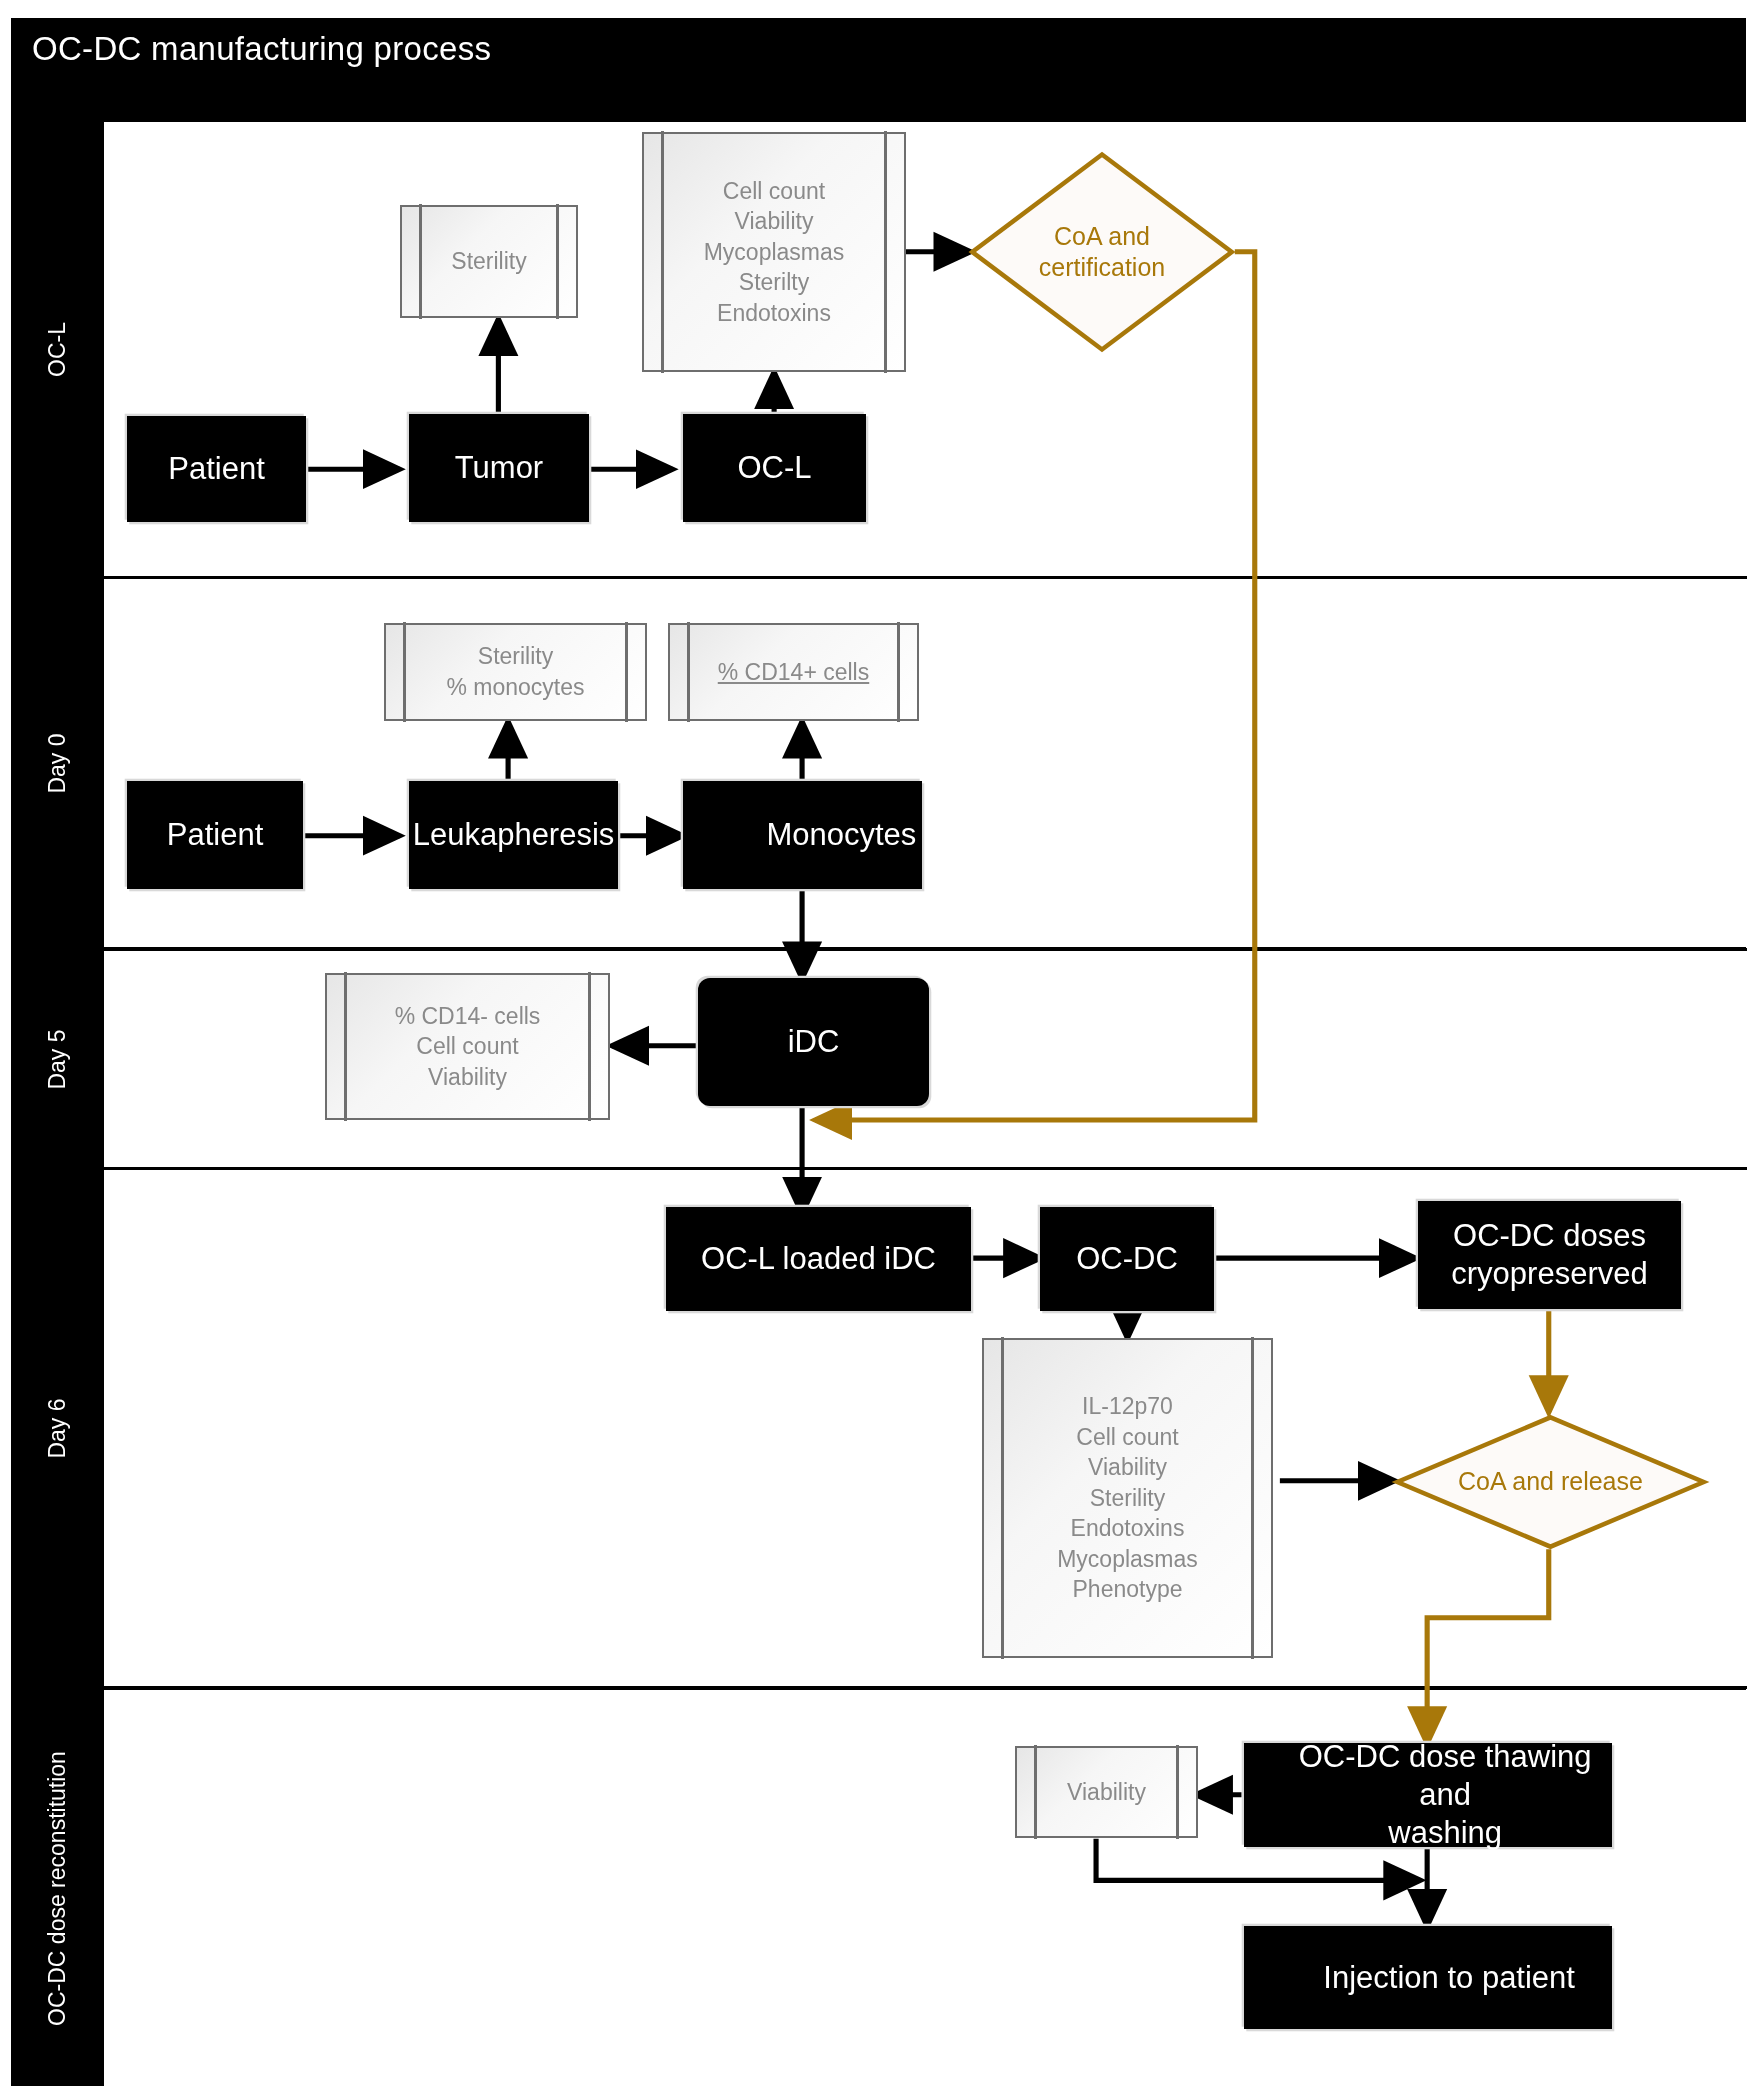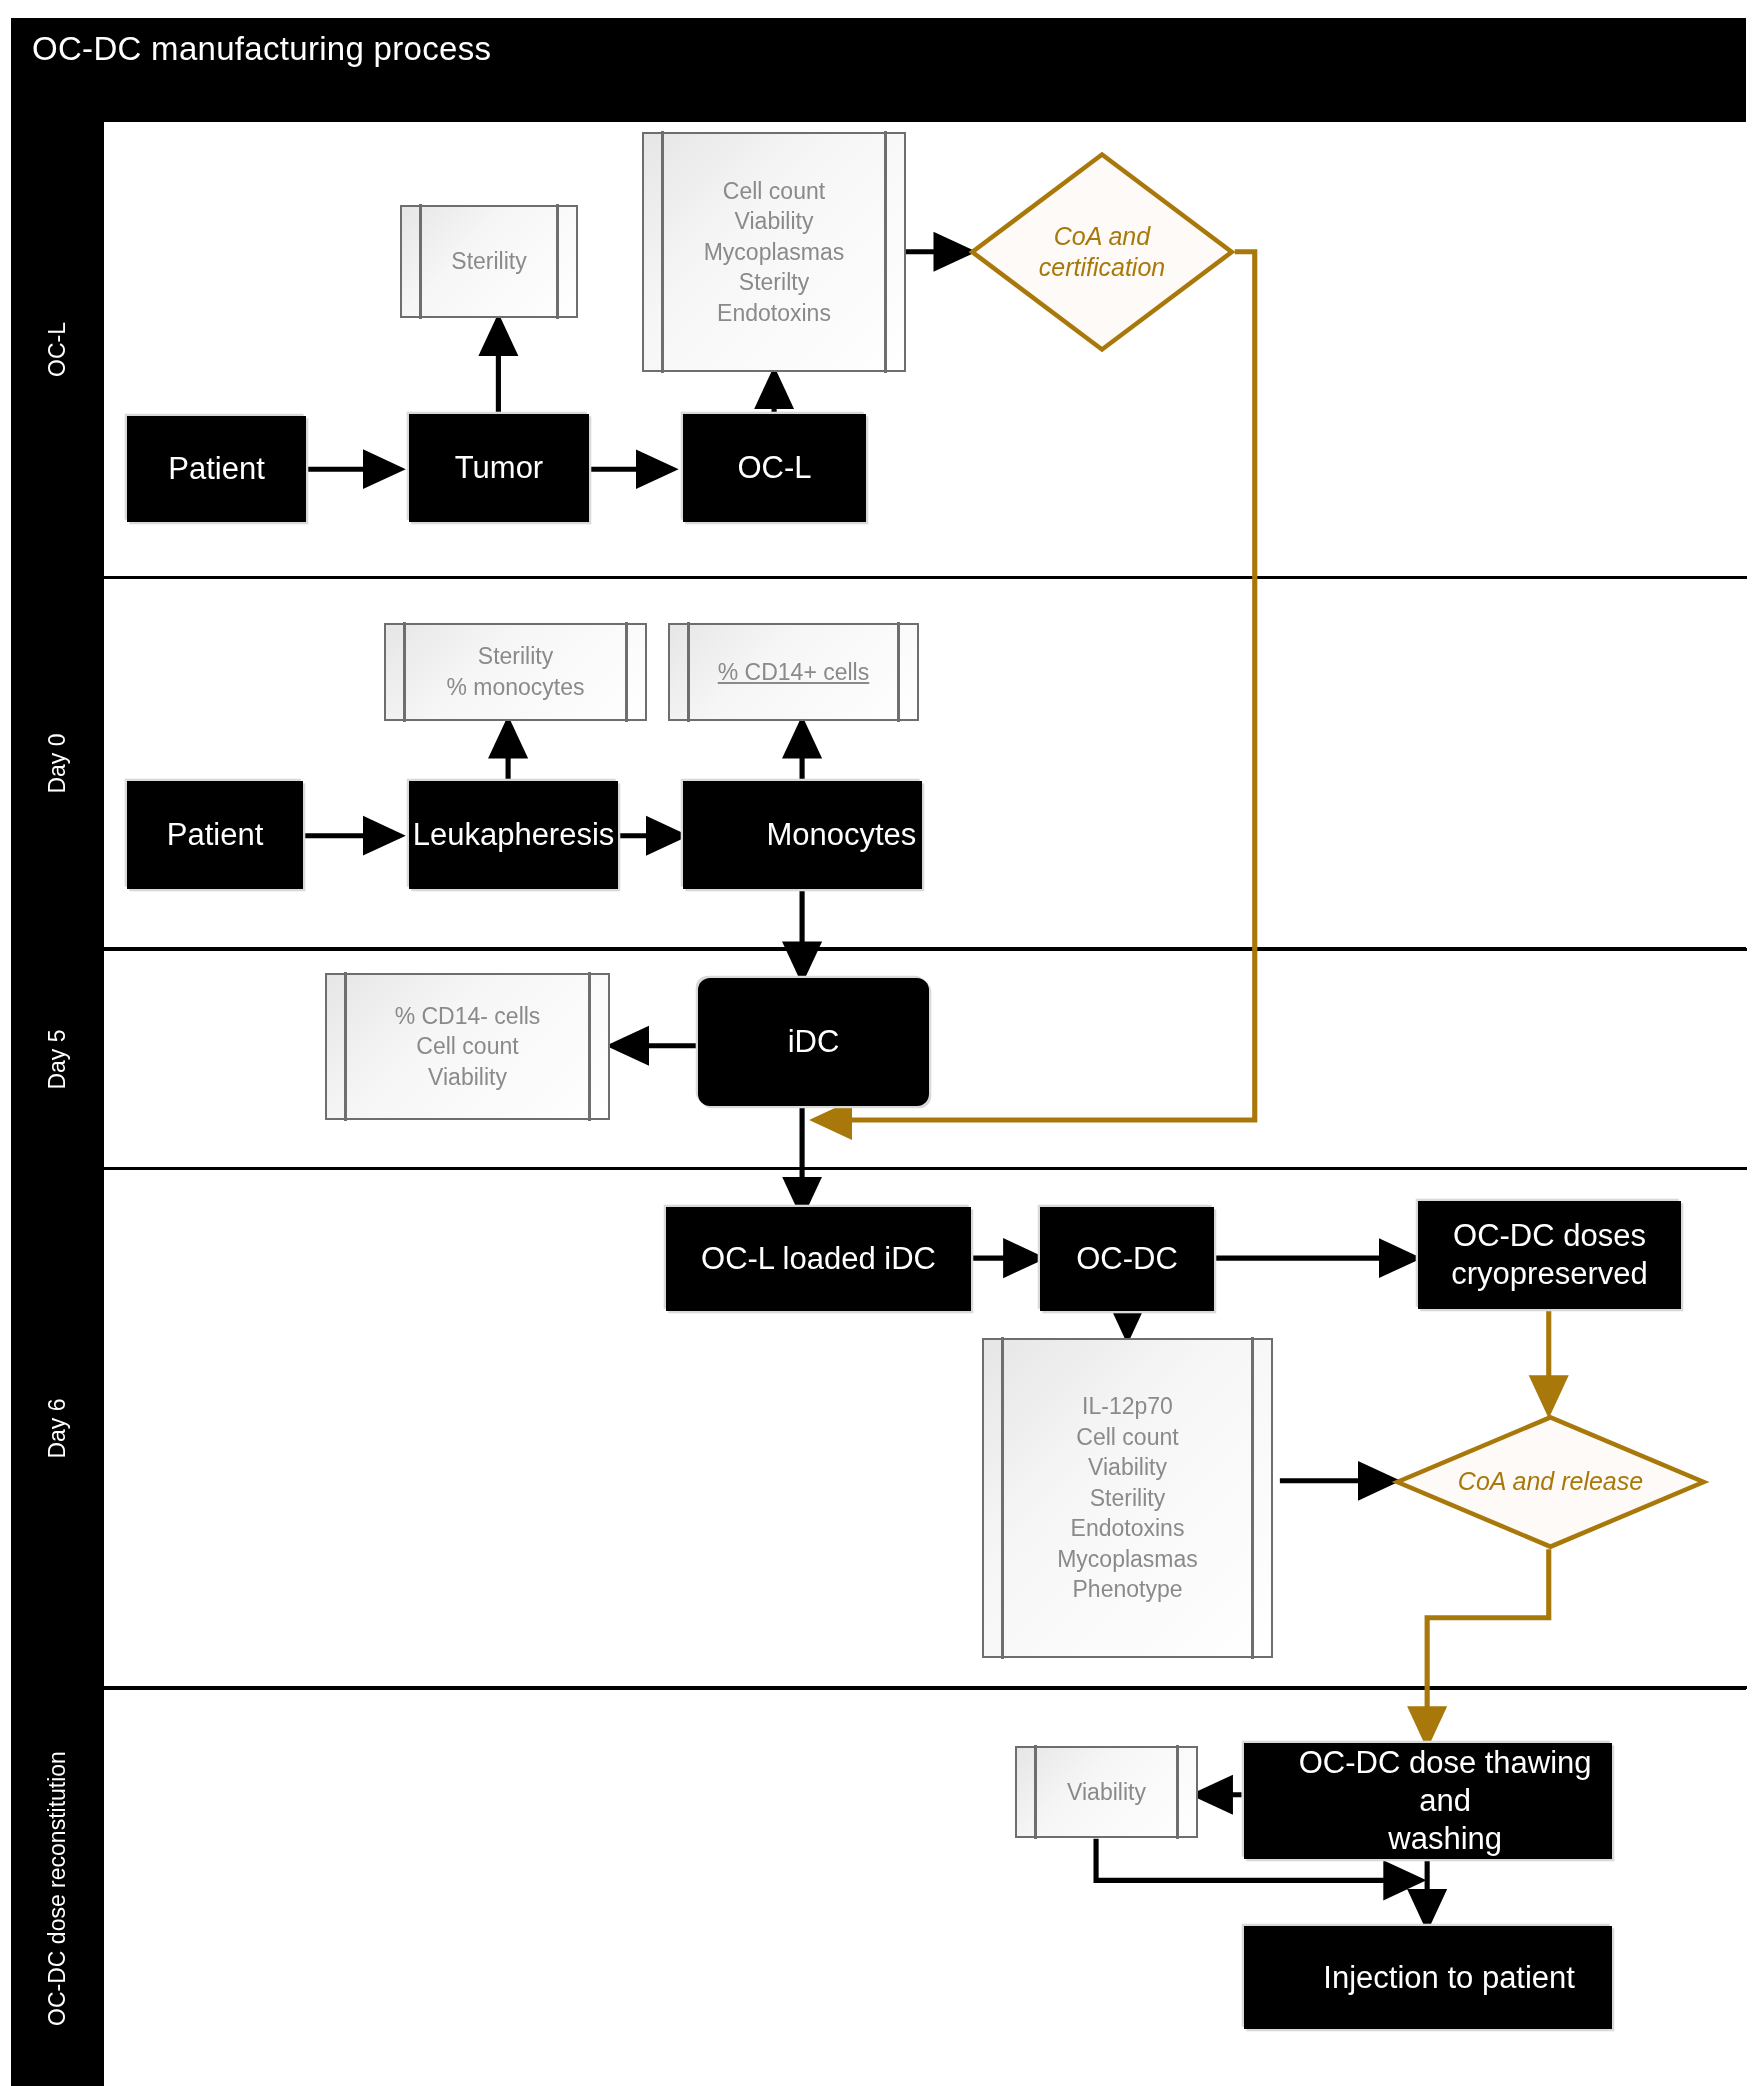--- a/index.html
+++ b/index.html
@@ -34,21 +34,21 @@
   .qcbox::before,.qcbox::after{content:"";position:absolute;top:-2.9px;bottom:-2.9px;width:2.9px;background:#6e6e6e;}
   .qcbox::before{left:17px;}
   .qcbox::after{right:17px;}
   .qcbox .txt{position:relative;z-index:2;padding:0 23px;}
 
   
   .diamond{position:absolute;}
   .diamond svg{display:block;overflow:visible;}
   .diamond .dlabel{position:absolute;left:0;top:0;width:100%;height:100%;
         display:flex;align-items:center;justify-content:center;text-align:center;
-        color:#a8780a;font-size:25px;line-height:1.25;pointer-events:none;font-style:italic;}
+        color:#a8780a;font-size:25px;line-height:1.25;pointer-events:none;}
 
   
   .conn{position:absolute;left:0;top:0;width:1756px;height:2087px;pointer-events:none;}
 </style>
 </head>
 <body>
 
 <div id="stage">
 
   <div class="frame"></div>
@@ -197,21 +197,21 @@
     <span class="txt">IL-12p70<br>Cell count<br>Viability<br>Sterility<br>Endotoxins<br>Mycoplasmas<br>Phenotype</span>
   </div>
 
   <div class="diamond" style="left:1395px;top:1407px;width:311px;height:134px;">
     <svg width="311" height="134" viewBox="0 0 545 235" xmlns="http://www.w3.org/2000/svg">
       <polygon points="272.5,4 541,117.5 272.5,231 4,117.5" fill="#fdfaf8" stroke="#a8780a" stroke-width="8"></polygon>
     </svg>
     <div class="dlabel">CoA and release</div>
   </div>
 
-  <div class="pbox" style="left:1244px;top:1735px;width:368px;height:116px;padding-left:40px;">
+  <div class="pbox" style="left:1244px;top:1735px;width:368px;height:104px;padding-left:40px;">
     <span>OC-DC dose thawing and<br>washing</span>
   </div>
 
   <div class="qcbox" style="left:1015px;top:1738px;width:183px;height:92px;">
     <span class="txt">Viability</span>
   </div>
 
   <div class="pbox" style="left:1244px;top:1918px;width:368px;height:103px;padding-left:48px;">
     <span>Injection to patient</span>
   </div>

